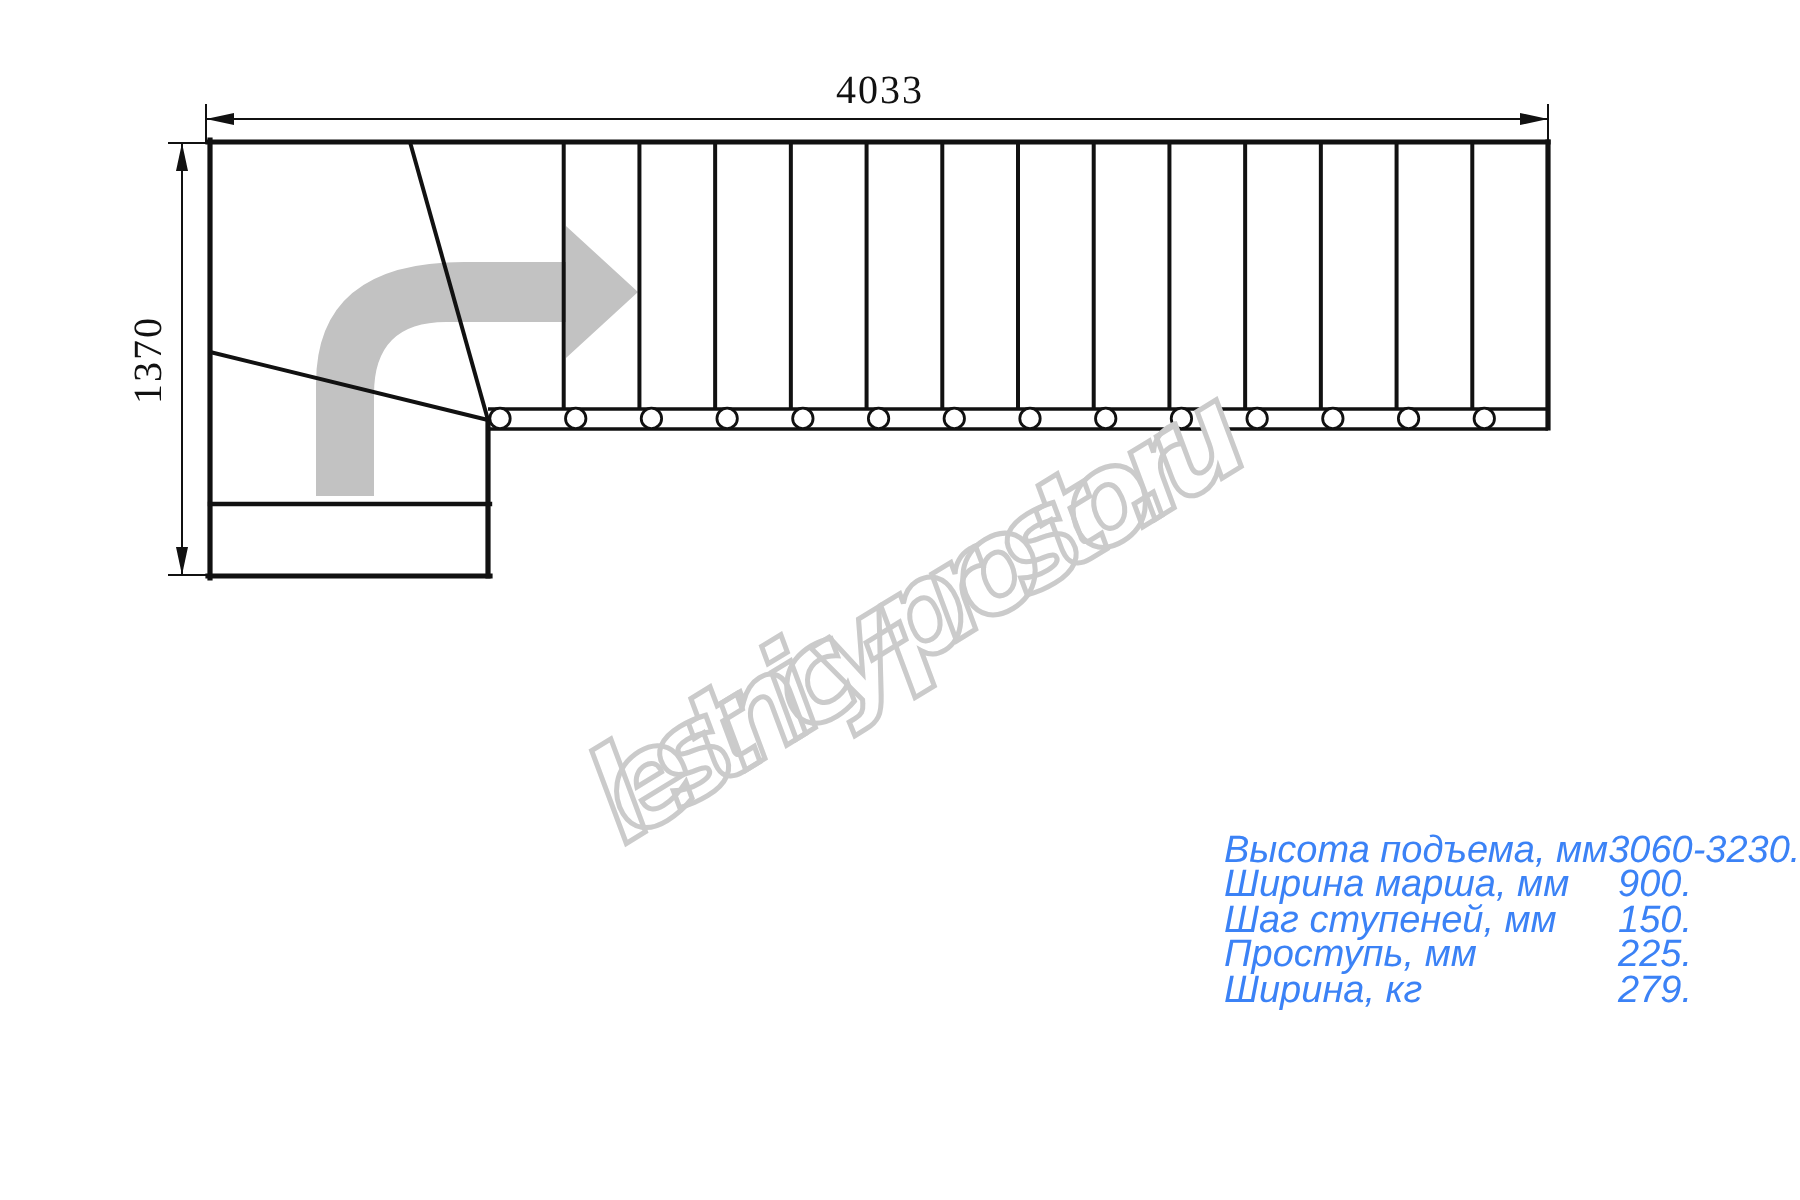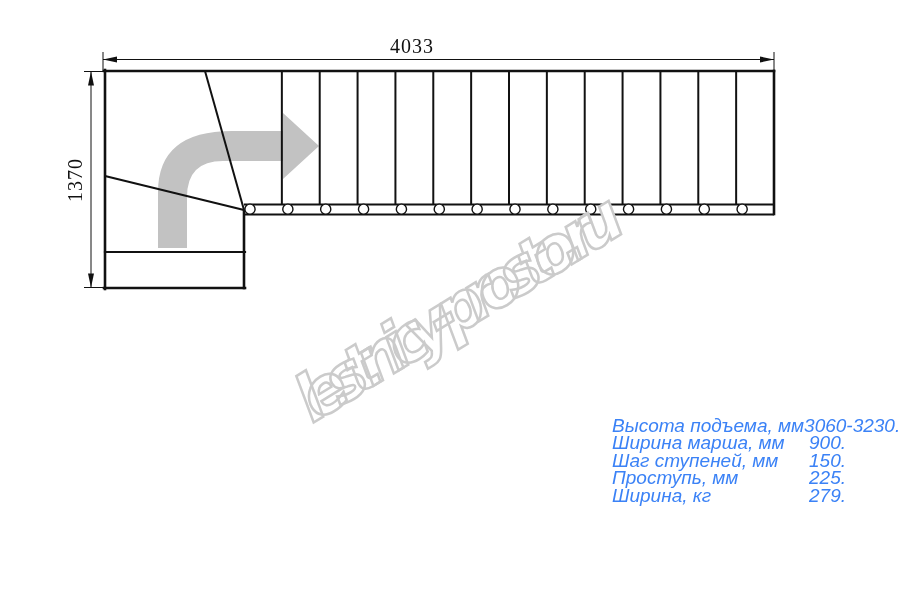--- a/index.html
+++ b/index.html
@@ -6,21 +6,21 @@
   #stage{
     position:relative;width:900px;height:600px;overflow:hidden;
     background:#ffffff;font-family:"Liberation Sans","DejaVu Sans",sans-serif;
   }
   #drawing{position:absolute;left:0;top:0;z-index:1;}
   .dim-label{
     position:absolute;z-index:1;color:#111;
     font-family:"Liberation Serif","DejaVu Serif",serif;
     font-size:20px;letter-spacing:1px;white-space:nowrap;
   }
-  #dim-width-label{left:412px;top:46px;transform:translate(-50%,-50%);}
+  #dim-width-label{left:440px;top:46px;transform:translate(-50%,-50%);}
   #dim-height-label{left:75px;top:180px;transform:translate(-50%,-50%) rotate(-90deg);}
   #watermark{
     position:absolute;left:452px;top:312px;z-index:3;
     transform:translate(-50%,-50%) rotate(-31.5deg);
     font-family:"DejaVu Sans",sans-serif;font-weight:bold;font-style:italic;
     font-size:64px;letter-spacing:-0.25em;white-space:nowrap;
     color:#ffffff;-webkit-text-stroke:2.5px #cbcbcb;
   }
   #spec-table{
     position:absolute;left:612px;top:417px;width:234px;z-index:2;

